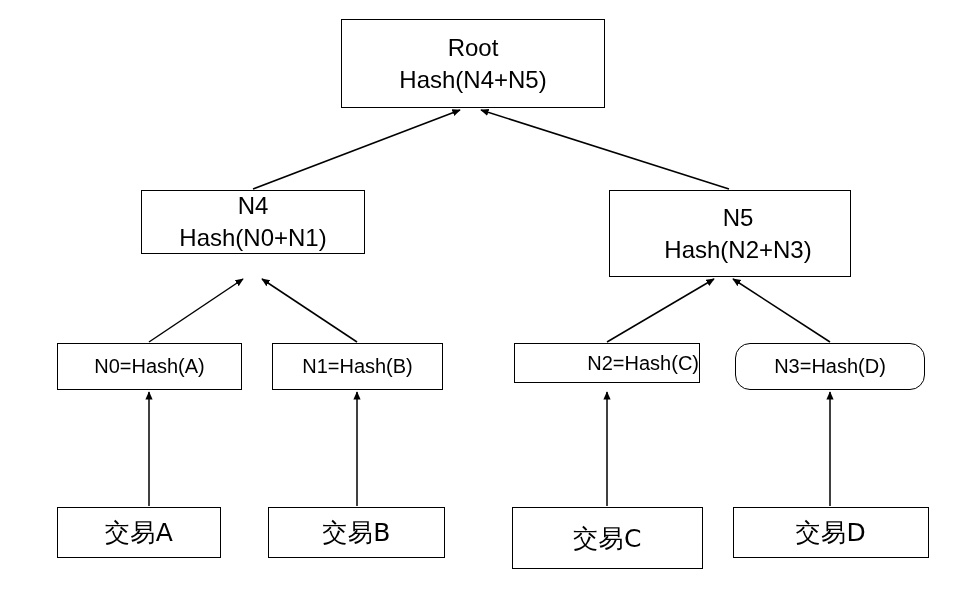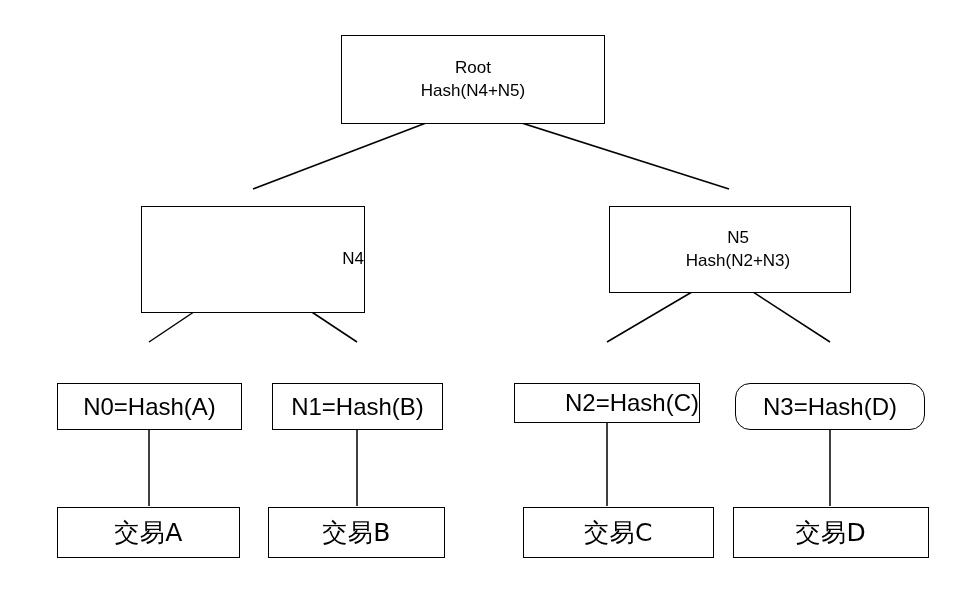--- a/index.html
+++ b/index.html
@@ -38,41 +38,41 @@
     justify-content: center;
     text-align: center;
     line-height: 1.32;
     z-index: 2;
   }
   .node-line {
     display: block;
     white-space: nowrap;
   }
   
-  .node-internal { font-size: 17px; margin-top: 16px; }
+  .node-internal { font-size: 24px; }
   
-  .node-hash { font-size: 24px; margin-top: 40px; }
+  .node-hash { font-size: 20px; }
   
   .node-tx {
     font-size: 25px;
     font-family: "DejaVu Sans", "Liberation Sans", sans-serif;
   }
   .node-tx .node-line { letter-spacing: 0.5px; }
 
   
   #node-root { left: 341px;  top: 19px;  width: 264px; height: 89px; }
-  #node-n4   { left: 141px;  top: 190px; width: 224px; height: 107px; align-items: flex-end; }
+  #node-n4   { left: 141px;  top: 190px; width: 224px; height: 64px; }
   #node-n5   { left: 609px;  top: 190px; width: 242px; height: 87px; padding-left: 16px; }
   #node-n0   { left: 57px;   top: 343px; width: 185px; height: 47px; }
   #node-n1   { left: 272px;  top: 343px; width: 171px; height: 47px; }
   #node-n2   { left: 514px;  top: 343px; width: 186px; height: 40px; align-items: flex-end; }
   #node-n3   { left: 735px;  top: 343px; width: 190px; height: 47px; border-radius: 15px; }
-  #node-txa  { left: 57px;   top: 507px; width: 183px; height: 51px; }
+  #node-txa  { left: 57px;   top: 507px; width: 164px; height: 51px; }
   #node-txb  { left: 268px;  top: 507px; width: 177px; height: 51px; text-align: center; }
-  #node-txc  { left: 523px;  top: 507px; width: 191px; height: 51px; }
+  #node-txc  { left: 512px;  top: 507px; width: 191px; height: 62px; }
   #node-txd  { left: 733px;  top: 507px; width: 196px; height: 51px; }
 </style>
 </head>
 <body>
 
 <div id="diagram-canvas">
 
   <svg id="edge-layer" viewBox="0 0 967 589" width="967" height="589" xmlns="http://www.w3.org/2000/svg">
     <defs>
       <marker id="arrowhead" markerWidth="9" markerHeight="9" refX="7.6" refY="3.6" orient="auto" markerUnits="userSpaceOnUse">
@@ -98,20 +98,21 @@
     <line x1="830" y1="506" x2="830" y2="392" stroke="#000000" stroke-width="1.5" marker-end="url(#arrowhead)"></line>
   </svg>
 
   <div class="node node-internal" id="node-root">
     <span class="node-line">Root</span>
     <span class="node-line">Hash(N4+N5)</span>
   </div>
 
   <div class="node node-internal" id="node-n4">
     <span class="node-line">N4</span>
+    <span class="node-line">Hash(N0+N1)</span>
   </div>
 
   <div class="node node-internal" id="node-n5">
     <span class="node-line">N5</span>
     <span class="node-line">Hash(N2+N3)</span>
   </div>
 
   <div class="node node-hash" id="node-n0">
     <span class="node-line">N0=Hash(A)</span>
   </div>

